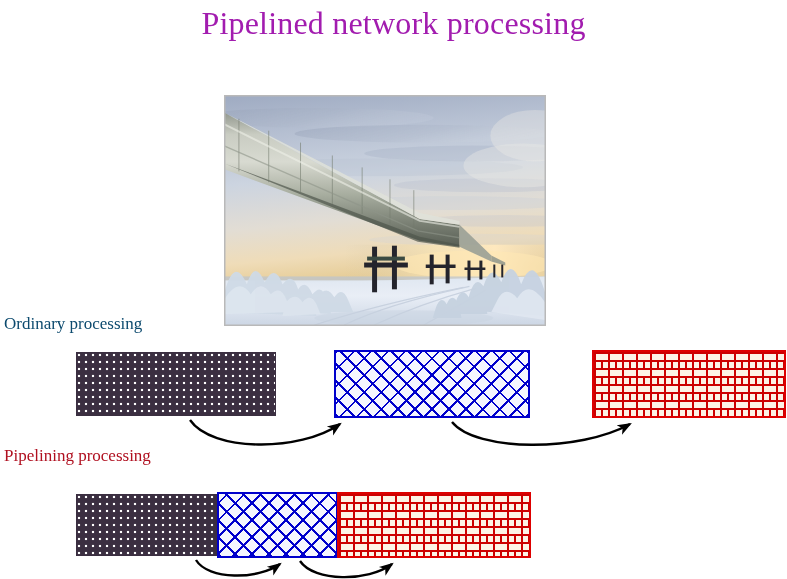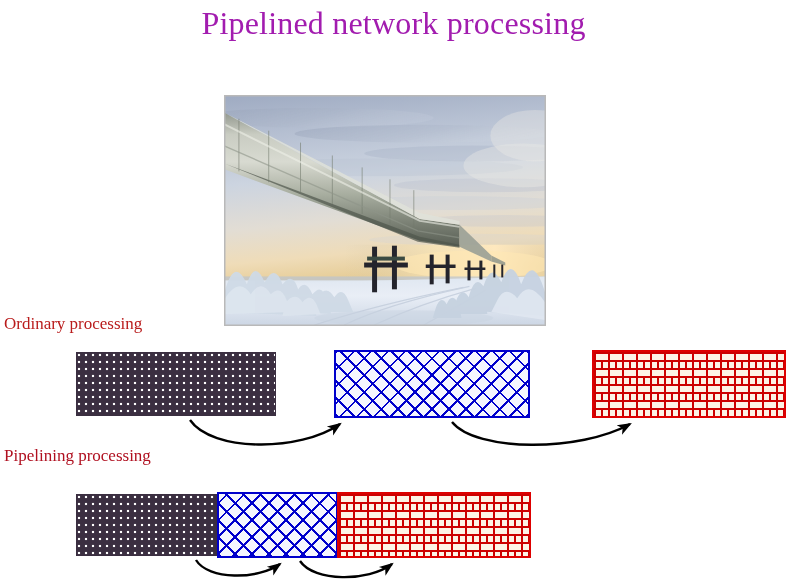--- a/index.html
+++ b/index.html
@@ -271,21 +271,21 @@
       <rect x="241" y="173" width="21" height="2.5"></rect>
 
       <rect x="270" y="170" width="2" height="13"></rect>
       <rect x="278" y="170" width="2" height="13"></rect>
     </g>
 
     <rect x="0" y="0" width="322" height="231" fill="none" stroke="#b9b9b9" stroke-width="1"></rect>
   </svg>
 </div>
 
-<div class="section-label" id="label-ordinary" style="color: #b91c1c;">Ordinary processing</div>
+<div class="section-label" id="label-ordinary" style="color: #0c4a6e;">Ordinary processing</div>
 
 <div class="block pat-dots" id="block-ord-1"></div>
 <div class="block pat-cross" id="block-ord-2"></div>
 <div class="block pat-brick" id="block-ord-3"></div>
 
 <div class="section-label" id="label-pipelining" style="color: rgb(176, 16, 32);">Pipelining processing</div>
 
 <div class="block pat-dots" id="block-pipe-1"></div>
 <div class="block pat-cross" id="block-pipe-2"></div>
 <div class="block pat-brick" id="block-pipe-3"></div>

